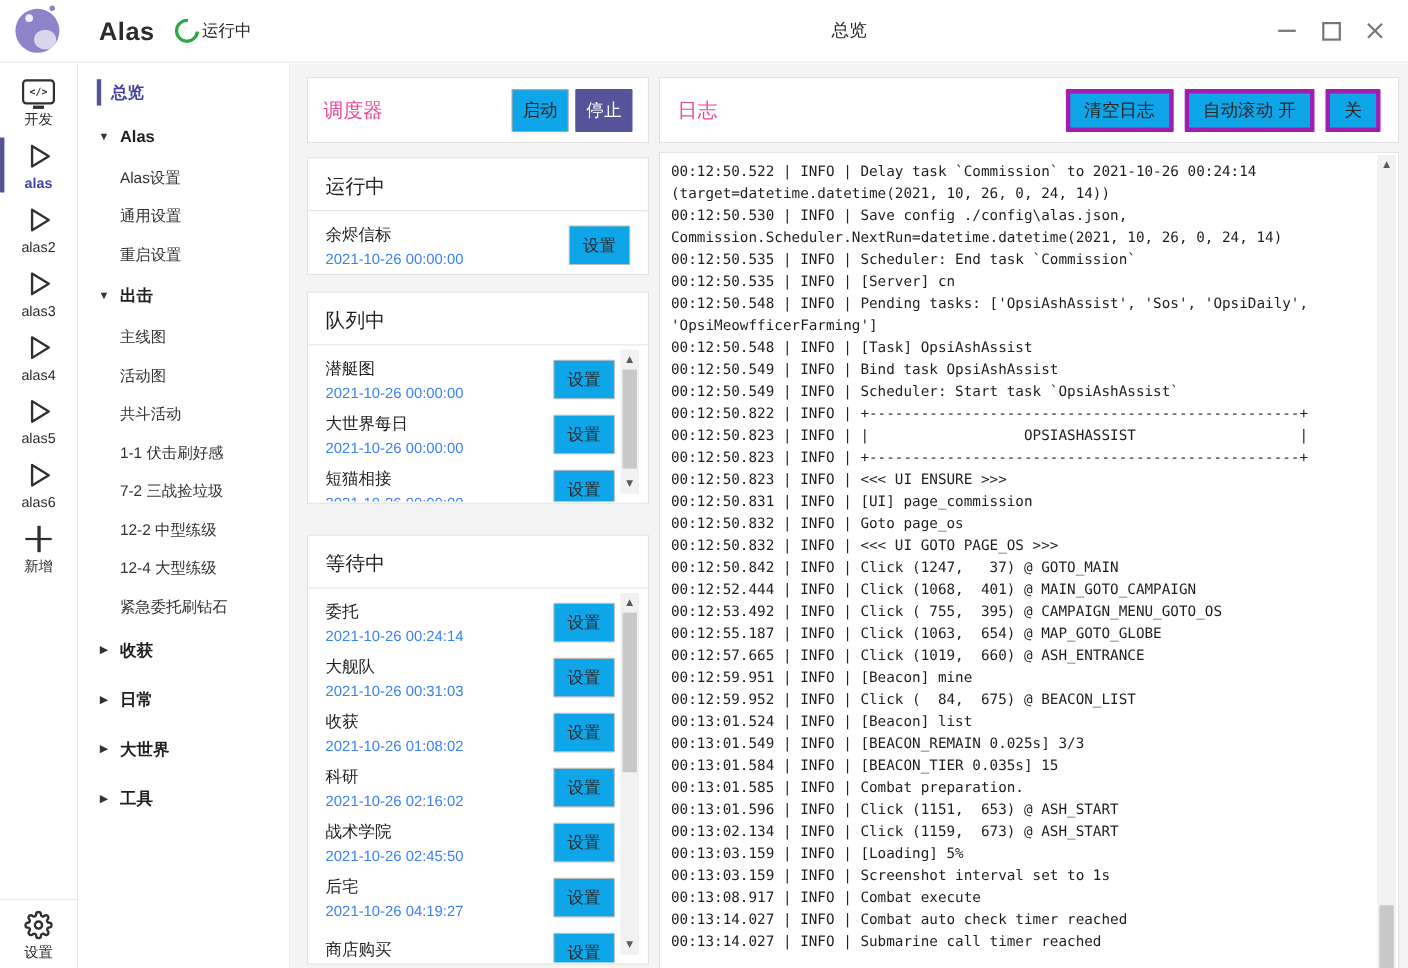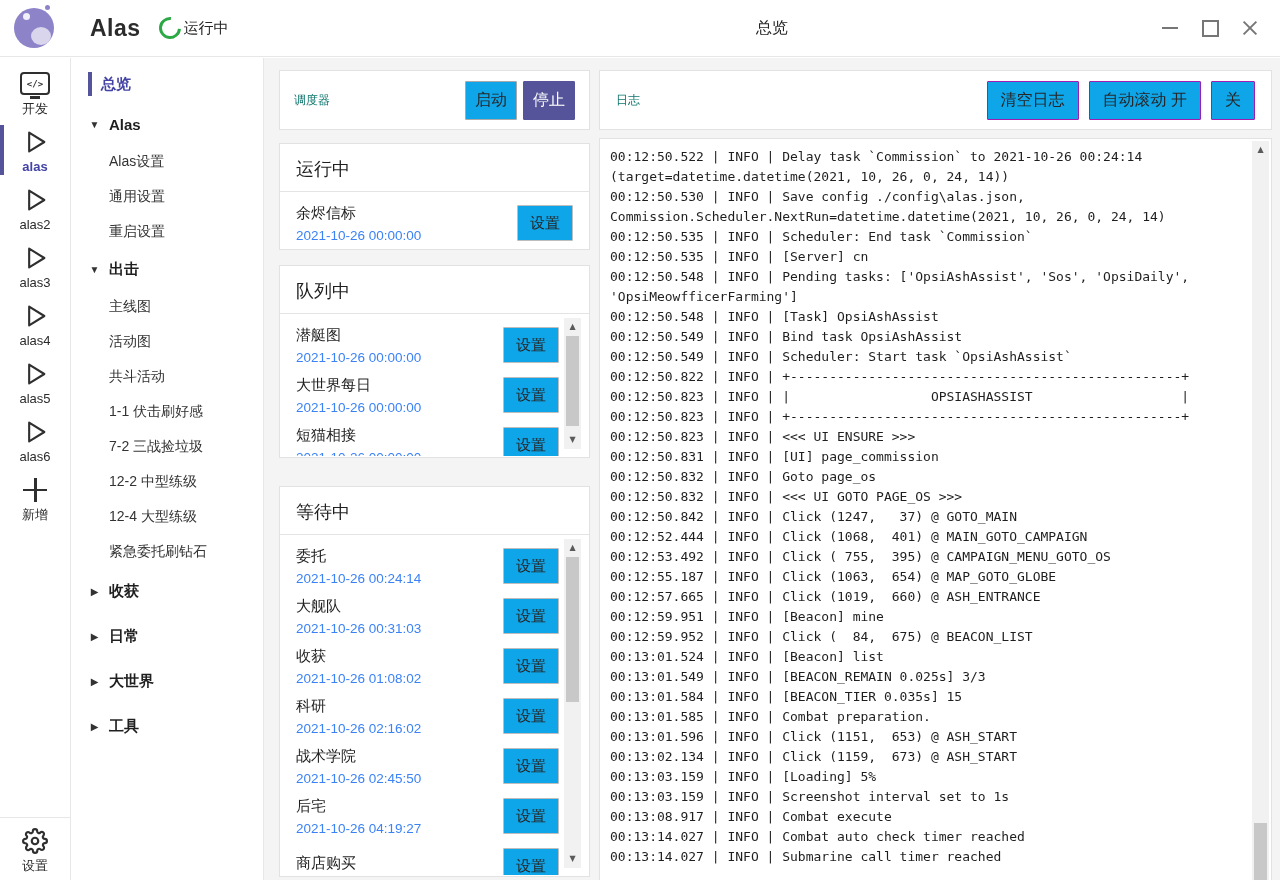--- a/index.html
+++ b/index.html
@@ -57,21 +57,21 @@
   .menu-overview::before{content:"";position:absolute;left:16px;top:8px;bottom:8px;width:4px;background:#55549b}
   .menu-section{height:40px;display:flex;align-items:center;padding-left:17px;gap:9px;
                 font-size:15px;font-weight:700;color:#1f1f1f;cursor:pointer}
   .menu-section.collapsed{height:45px}
   .menu-section .arrow{font-size:10px;color:#333;width:11px;text-align:center}
   .menu-item{height:35px;display:flex;align-items:center;padding-left:37px;font-size:14px;color:#333;cursor:pointer}
 
   
   .content{position:absolute;left:264px;top:58px;right:0;bottom:0;background:#f4f4f4}
   .card{position:absolute;background:#fff;border:1px solid #e2e2e2;box-sizing:border-box}
-  .card-title{font-size:12px;color:#0f766e}
+  .card-title{font-size:18px;color:#ec4899}
   .btn{font-family:inherit;background:#0ea5e9;border:1px solid #a9a9a9;font-size:16px;color:#262626;
        cursor:pointer;box-sizing:border-box;border-radius:1px}
 
   #card-scheduler{left:15px;top:12px;width:311px;height:60px;display:flex;align-items:center;padding:0 14px}
   .sched-btns{margin-left:auto;display:flex}
   .btn-start{width:52px;height:39px}
   .btn-stop{width:52px;height:39px;background:#55549b;border-color:#55549b;color:#fff;margin-left:6px}
 
   #card-running{left:15px;top:85px;width:311px;height:107px}
   #card-pending{left:15px;top:207px;width:311px;height:193px}
@@ -80,21 +80,21 @@
   .task-list{position:absolute;left:0;right:0;top:50px;bottom:1px;overflow:hidden;padding:4px 0 0 16px}
   .task-list.scrollable{padding-right:30px}
   .task-list.plain{padding-right:16px}
   .task-row{display:flex;align-items:center;justify-content:space-between;height:50px;flex:none}
   .task-name{font-size:15px;color:#1f1f1f}
   .task-time{font-size:13.5px;color:#3b82f6;margin-top:5px}
   .settings-btn{width:56px;height:36px;border:1px solid #bdbdbd;font-size:15px}
 
   #card-loghead{left:335px;top:12px;width:673px;height:60px;display:flex;align-items:center;padding:0 16px}
   .log-btns{margin-left:auto;display:flex}
-  .log-btn{height:39px;border:1px solid #a21caf;padding:0 13px;margin-left:10px}
+  .log-btn{height:39px;border:4px solid #a21caf;padding:0 13px;margin-left:10px}
   #card-logbody{left:335px;top:80px;width:673px;height:772px}
   .log-view{position:absolute;left:0;top:0;right:0;bottom:0;padding:8px 26px 8px 10px;overflow:hidden}
   .log-line{font-family:"DejaVu Sans Mono","Liberation Mono",monospace;font-size:13px;line-height:20px;
             white-space:pre;color:#1e1e1e}
 
   
   .vscroll{position:absolute;width:17px;background:#f1f1f1;cursor:pointer}
   #card-pending .vscroll,#card-waiting .vscroll{top:52px;right:8px;bottom:8px}
   #card-logbody .vscroll{top:2px;right:2px;bottom:2px}
   .sb-thumb{position:absolute;left:2px;right:2px;background:#c8c8c8;display:block}

